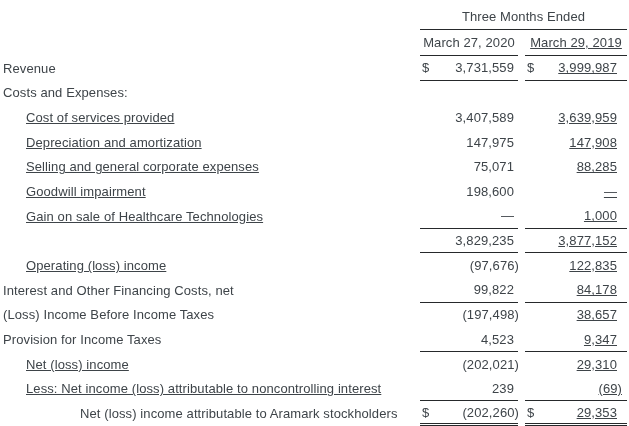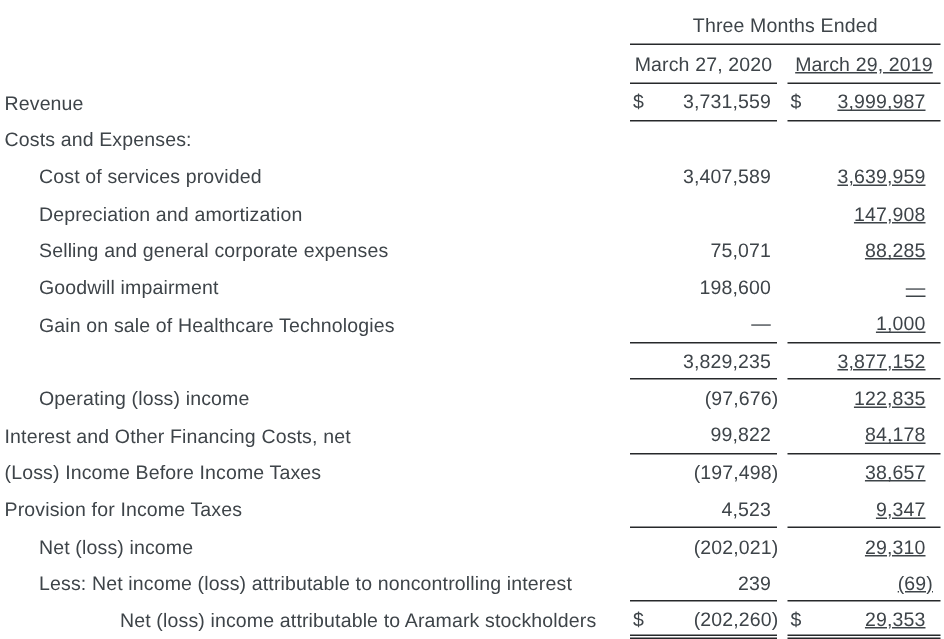--- a/index.html
+++ b/index.html
@@ -36,21 +36,21 @@
     border-bottom: 1px solid var(--line, #26292b);
     white-space: nowrap;
   }
 
   .row { display: flex; height: 24.667px; align-items: stretch; }
   .lbl {
     flex: 1; display: flex; align-items: center;
     white-space: nowrap; overflow: hidden;
   }
   .ind0 { padding-left: 3px; }
-  .ind1 { padding-left: 26px; }
+  .ind1 { padding-left: 26px; text-decoration: underline; }
   .ind2 { padding-left: 80px; }
 
   .num {
     position: relative; height: 100%;
     display: flex; align-items: center; justify-content: flex-end;
     white-space: nowrap;
   }
   .num.col1 { padding-right: 4px; }
   .num.col2 { padding-right: 10px; }
   .dollar { position: absolute; left: 2px; }
@@ -116,20 +116,24 @@
     <div class="gap"></div>
     <div class="num col2">
       <span class="dollar"></span>
       <span class="val">3,639,959</span>
     </div>
     <div class="edge"></div>
   </div>
 
   <div class="row">
     <div class="lbl ind1">Depreciation and amortization</div>
+    <div class="num col1">
+      <span class="dollar"></span>
+      <span class="val">147,975</span>
+    </div>
     <div class="gap"></div>
     <div class="num col2">
       <span class="dollar"></span>
       <span class="val">147,908</span>
     </div>
     <div class="edge"></div>
   </div>
 
   <div class="row">
     <div class="lbl ind1">Selling and general corporate expenses</div>

